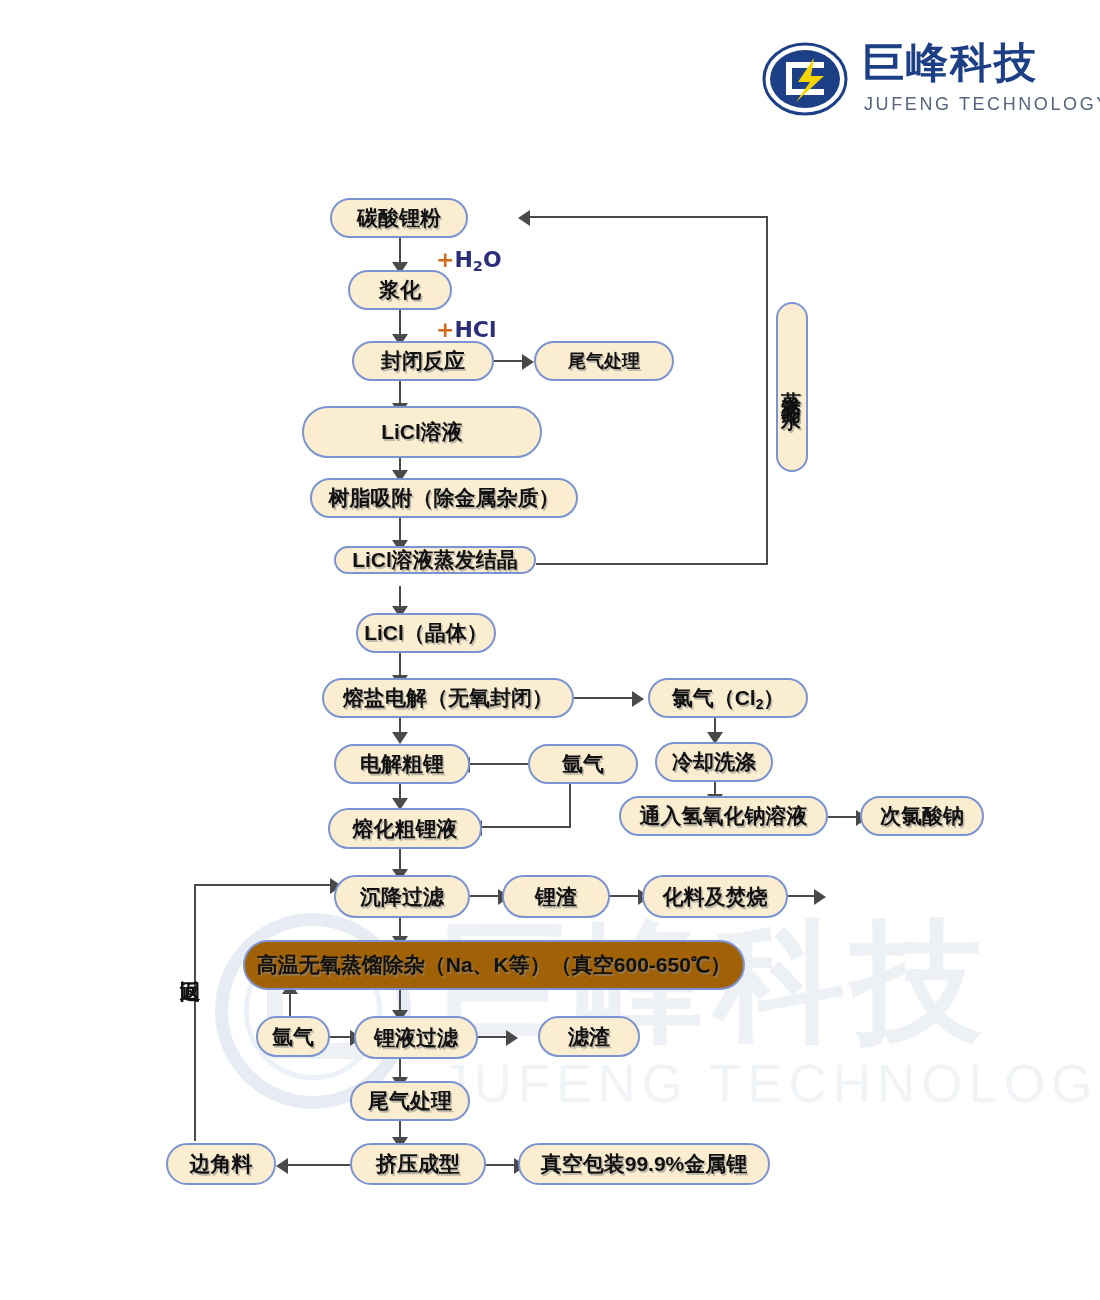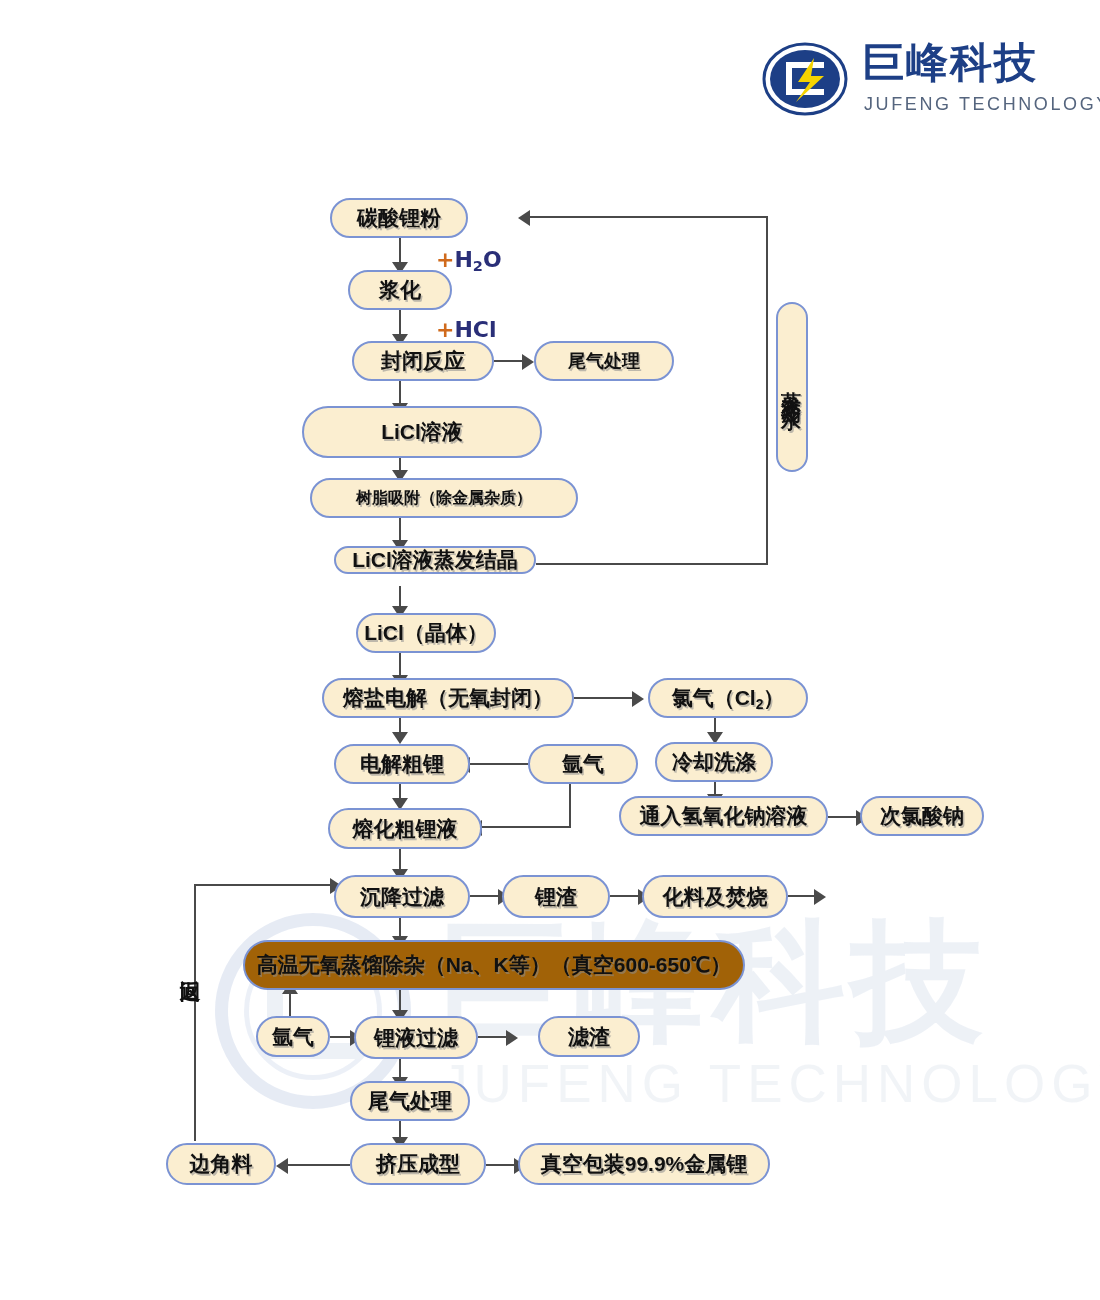--- a/index.html
+++ b/index.html
@@ -250,21 +250,21 @@
   </div>
 
   <div class="node" style="left:534px;top:341px;width:140px;height:40px;font-size:18px;">
     <span>尾气处理</span>
   </div>
 
   <div class="node" style="left:302px;top:406px;width:240px;height:52px;font-size:21px;">
     <span>LiCl溶液</span>
   </div>
 
-  <div class="node" style="left:310px;top:478px;width:268px;height:40px;font-size:16px;">
+  <div class="node" style="left:310px;top:478px;width:268px;height:40px;font-size:21px;">
     <span>树脂吸附（除金属杂质）</span>
   </div>
 
   <div class="node" style="left:334px;top:546px;width:202px;height:28px;font-size:21px;">
     <span>LiCl溶液蒸发结晶</span>
   </div>
 
   <div class="node" style="left:356px;top:613px;width:140px;height:40px;font-size:21px;">
     <span>LiCl（晶体）</span>
   </div>

